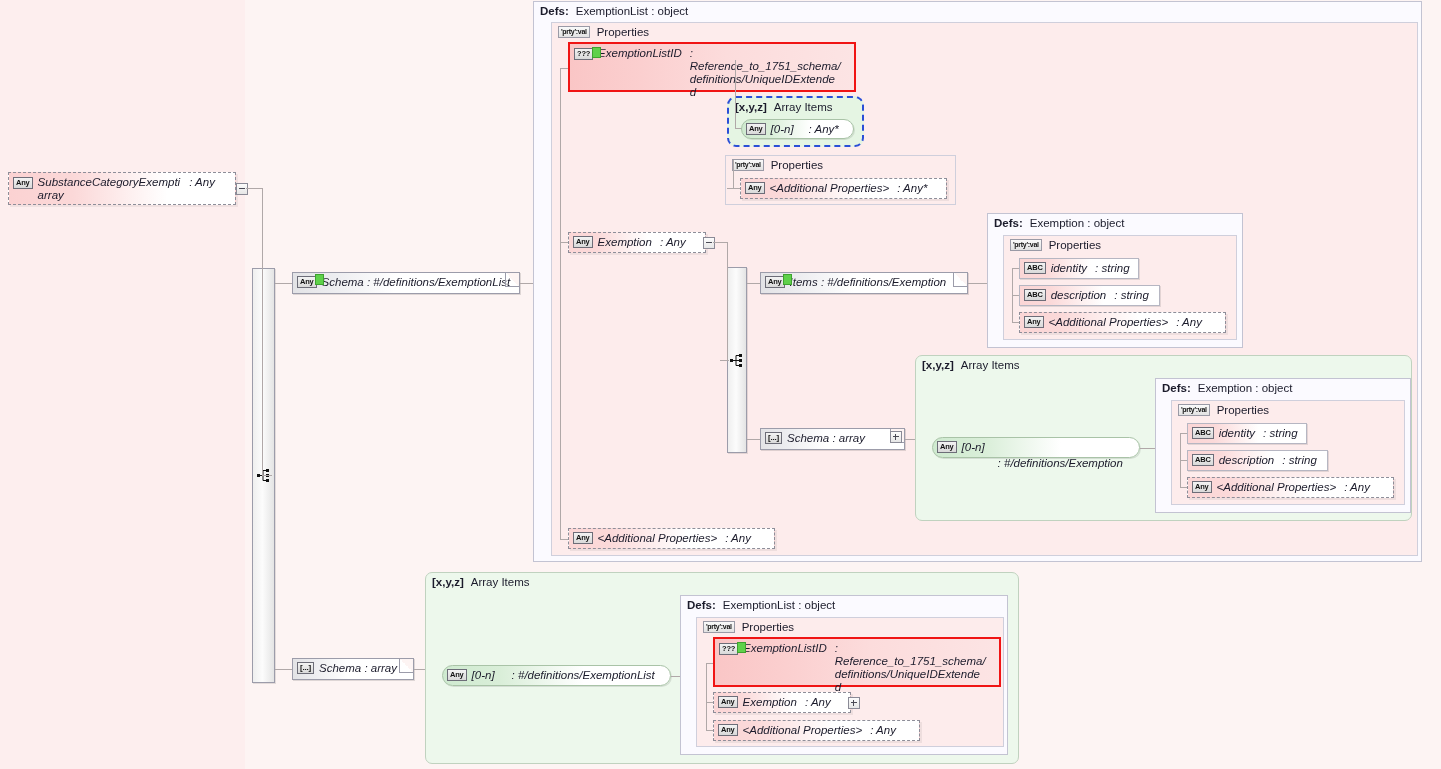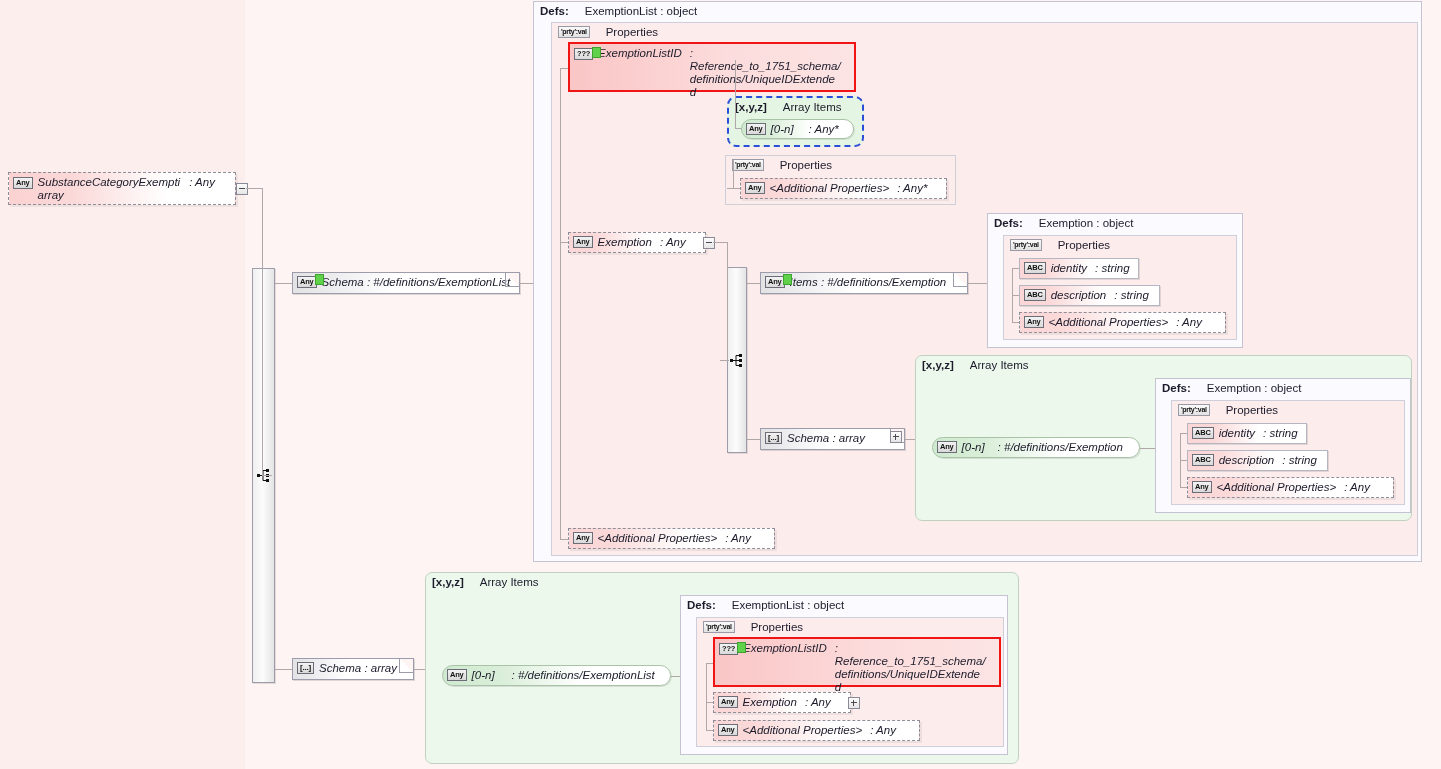--- a/index.html
+++ b/index.html
@@ -14,21 +14,21 @@
   
   .abs{position:absolute;box-sizing:border-box;}
 
   
   .panel{position:absolute;box-sizing:border-box;border:1px solid #b9b9c6;background:#fbfbfe;}
   .panel-defs{background:#fbfaff;border:1px solid #c3c3d2;}
   .panel-props{background:#fdecec;border:1px solid #cfcfdc;}
   .panel-array{background:#edf8ec;border:1px solid #c0d2bf;border-radius:7px;}
   .panel-array.dashed{border:2px dashed #2a4fd7;background:#e5f5e3;border-radius:9px;}
   .panel-label{position:absolute;top:3px;left:6px;white-space:nowrap;font-size:11.5px;
-               color:#1b1b2b;display:flex;align-items:flex-end;gap:16px;}
+               color:#1b1b2b;display:flex;align-items:flex-end;gap:7px;}
   .panel-label b{font-weight:bold;}
   .panel-title-text{font-weight:normal;}
 
   
   .badge{display:inline-block;box-sizing:border-box;border:1px solid #6d6d78;
     background:linear-gradient(#f3f3f3,#d9d9d9);color:#111;
     font-size:7.5px;line-height:10px;font-weight:bold;letter-spacing:-.2px;
     padding:0 2px;height:12px;min-width:17px;text-align:center;
     font-family:"Liberation Sans","DejaVu Sans",sans-serif;vertical-align:middle;}
   .badge.prty{border:1px solid #9a9aa6;background:linear-gradient(#fafafa,#e2e2e2);
@@ -270,21 +270,21 @@
 
   <div class="panel panel-array" style="left:915px;top:355px;width:497px;height:166px;">
     <div class="panel-label">
       <b>[x,y,z]</b>
       <span>Array Items</span>
     </div>
   </div>
   <div class="node node-green abs" style="left:932px;top:437px;width:208px;height:21px;">
     <span class="badge">Any</span>
     <span class="lbl">[0-n]</span>
-    <span class="lbl" style="margin-left:8px;">: #/definitions/Exemption</span>
+    <span class="lbl" style="margin-left:8px;margin-top:16px;">: #/definitions/Exemption</span>
   </div>
   <div class="ln h" style="left:1140px;top:448px;width:20px;"></div>
 
   <div class="panel panel-defs" style="left:1155px;top:378px;width:256px;height:135px;">
     <div class="panel-label">
       <b>Defs:</b>
       <span class="panel-title-text">Exemption  : object</span>
     </div>
   </div>
   <div class="panel panel-props" style="left:1171px;top:400px;width:234px;height:105px;">

